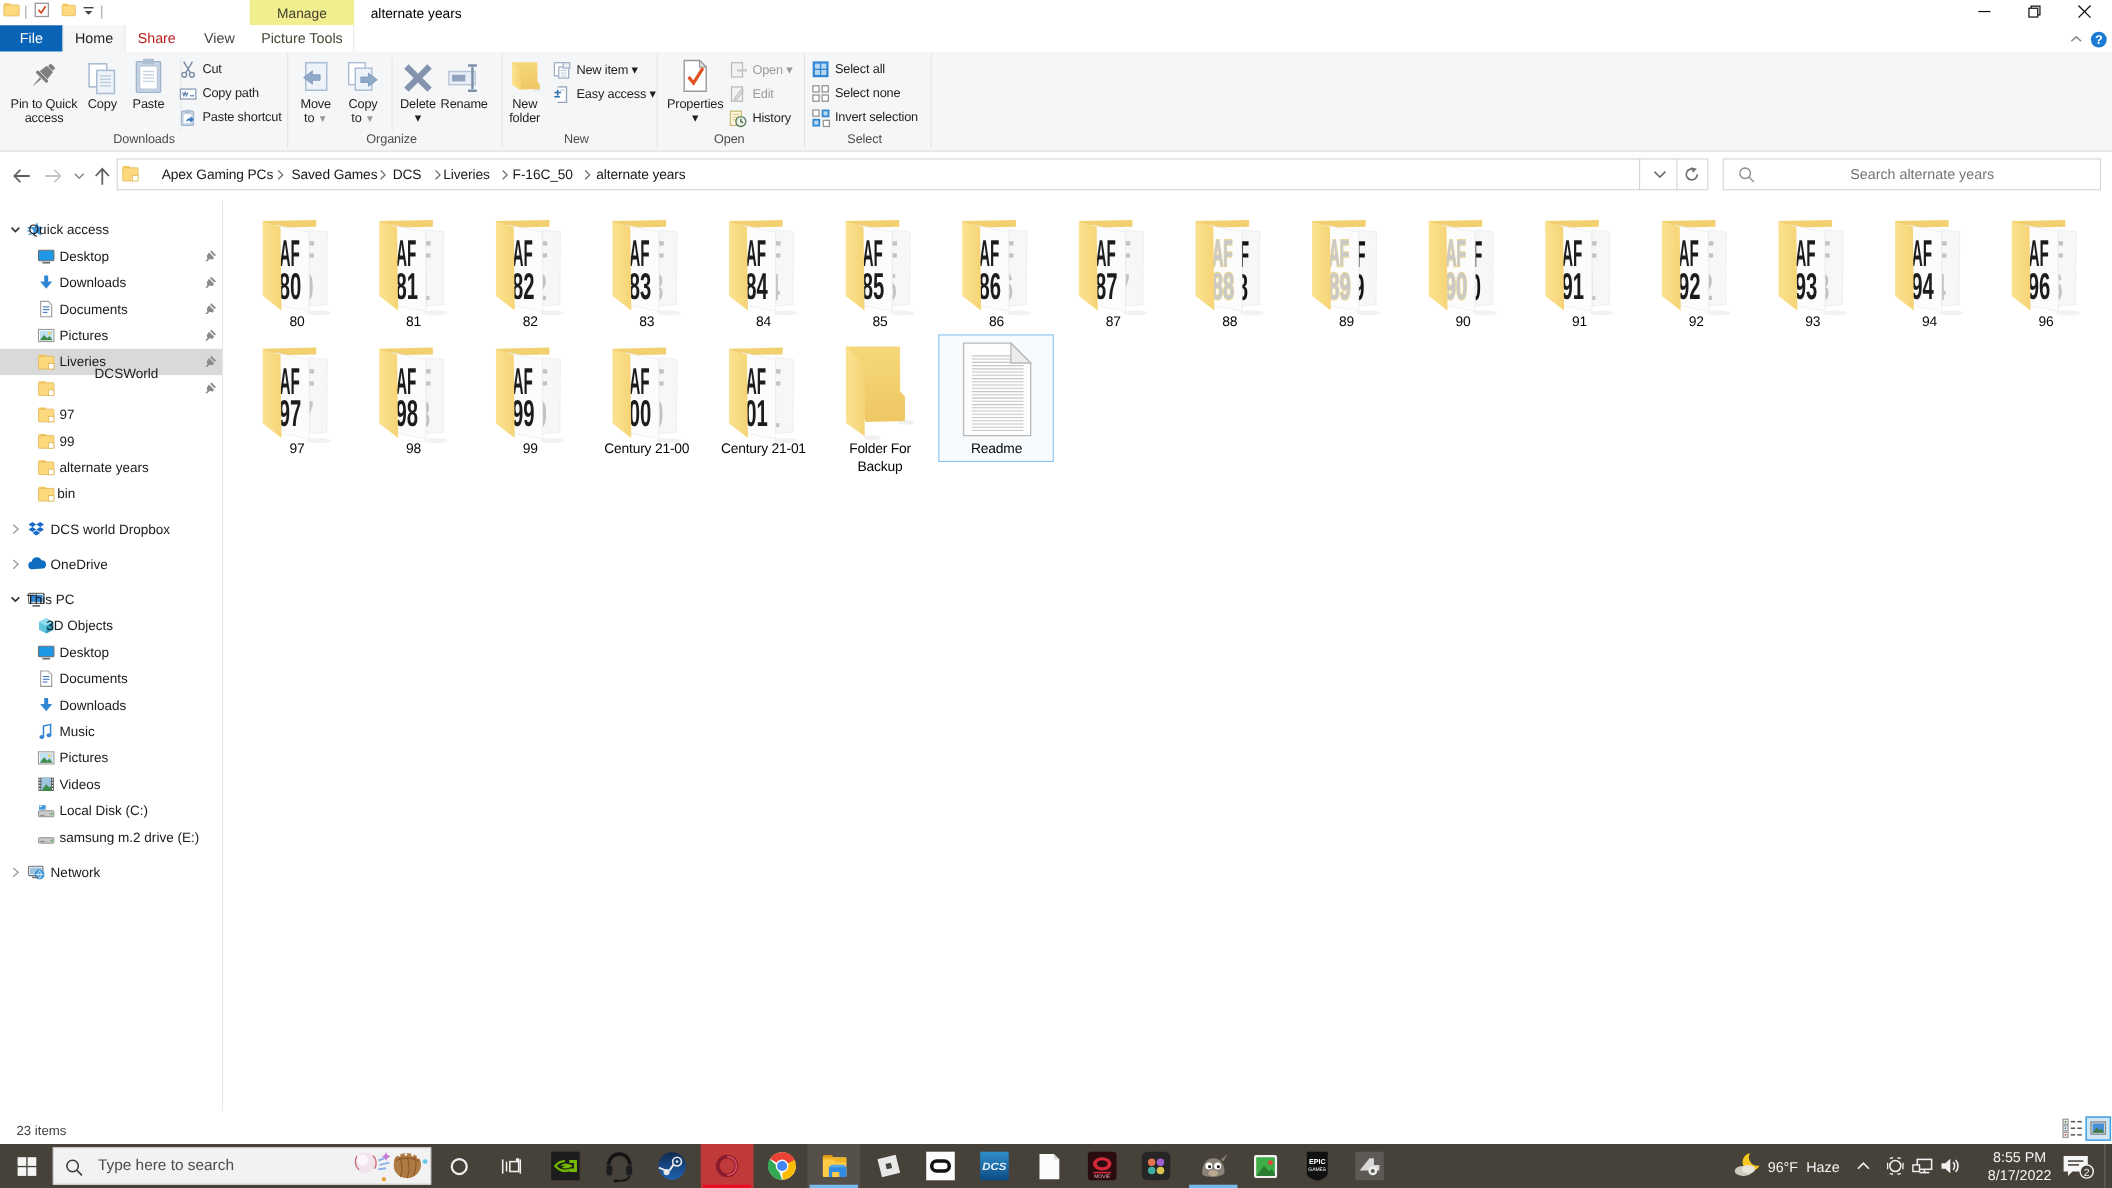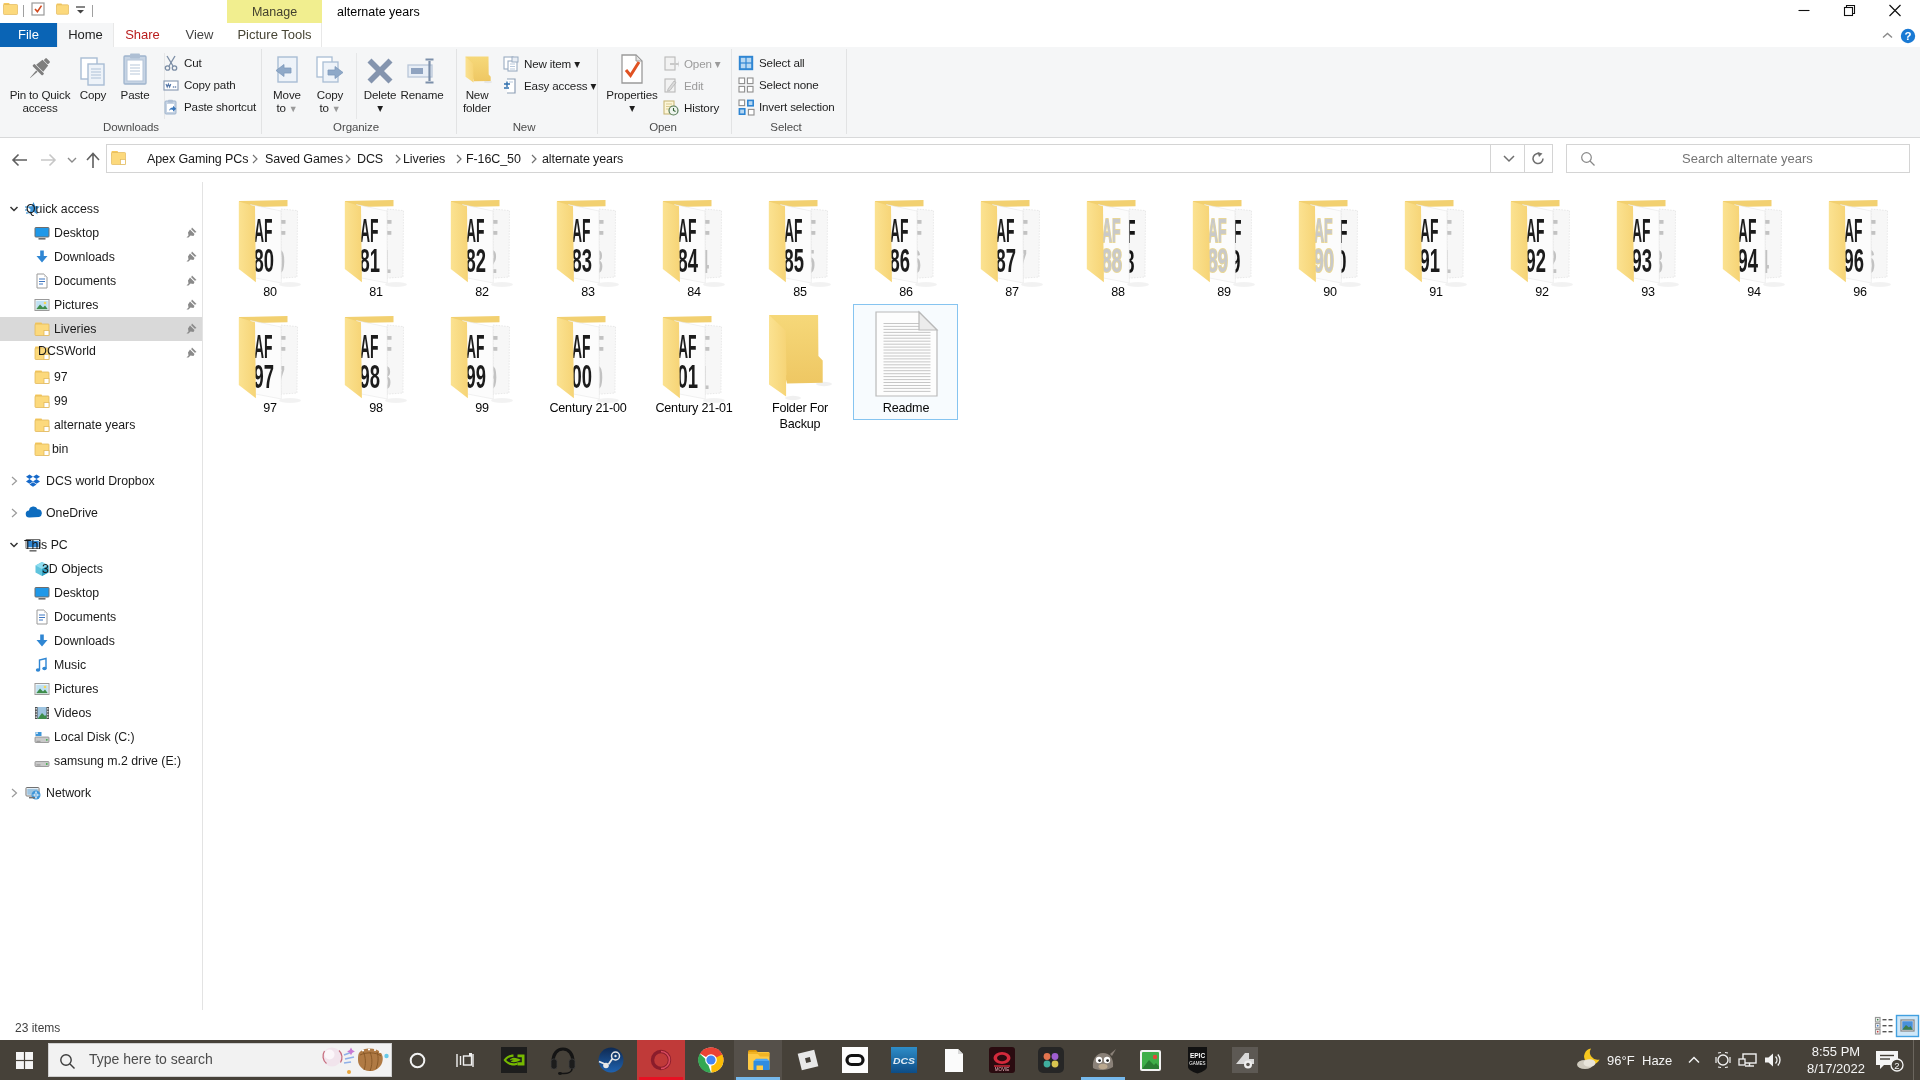--- a/index.html
+++ b/index.html
@@ -362,21 +362,21 @@
 <g fill="#8a8a8a">
         <path d="M7,0.5 L11.5,5 L9.8,5.8 L6.2,2.2 Z"></path>
 <path d="M5,2.5 L9.5,7 L8.5,9 L5.5,8.5 L3.5,10.5 L1.5,10.5 L3.5,8.5 L3,5.5 Z"></path>
       </g>
 </svg>
     <svg class="abs" style="left:34px;top:163px" width="16" height="16" viewBox="0 0 16 16">
 <rect x="1" y="1.5" width="7" height="5" rx="0.8" fill="#f7c95c"></rect>
 <rect x="1" y="3" width="14" height="11.5" rx="0.8" fill="#fcd97c" stroke="#e2b95c" stroke-width="0.8"></rect>
 <rect x="10" y="9.5" width="5" height="5" fill="#fff" stroke="#e2b95c" stroke-width="0.8"></rect>
 </svg>
-    <div class="sbrow" style="top:157px;padding-left:38px">DCSWorld</div>
+    <div class="sbrow" style="top:146px;padding-left:86px">DCSWorld</div>
     <svg class="abs" style="left:185px;top:165px" width="12" height="12" viewBox="0 0 12 12">
 <g fill="#8a8a8a">
         <path d="M7,0.5 L11.5,5 L9.8,5.8 L6.2,2.2 Z"></path>
 <path d="M5,2.5 L9.5,7 L8.5,9 L5.5,8.5 L3.5,10.5 L1.5,10.5 L3.5,8.5 L3,5.5 Z"></path>
       </g>
 </svg>
     <svg class="abs" style="left:34px;top:187px" width="16" height="16" viewBox="0 0 16 16">
 <rect x="1" y="1.5" width="7" height="5" rx="0.8" fill="#f7c95c"></rect>
 <rect x="1" y="3" width="14" height="11.5" rx="0.8" fill="#fcd97c" stroke="#e2b95c" stroke-width="0.8"></rect>
 <rect x="10" y="9.5" width="5" height="5" fill="#fff" stroke="#e2b95c" stroke-width="0.8"></rect>

